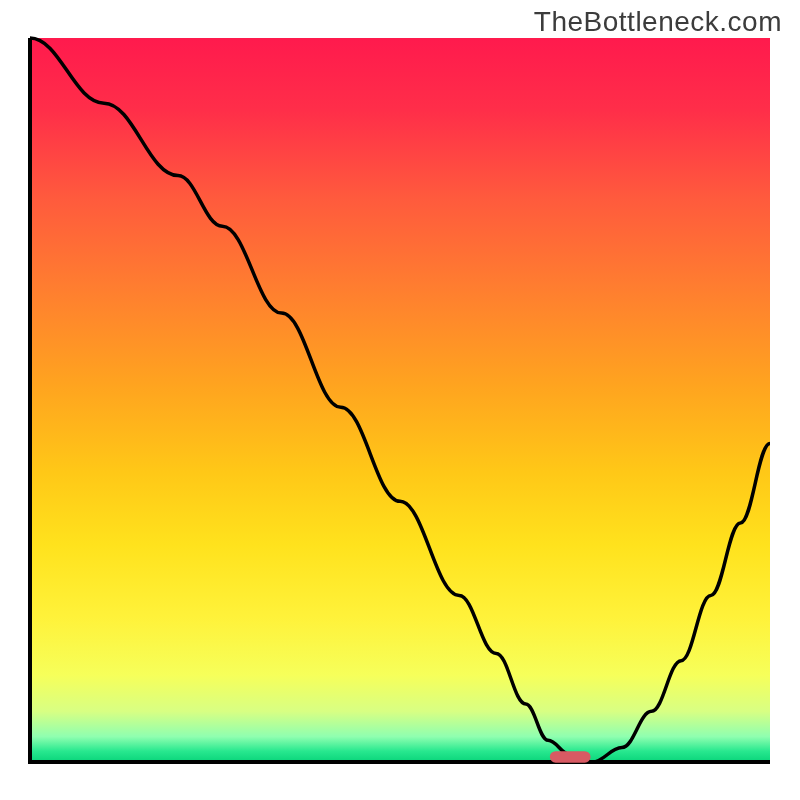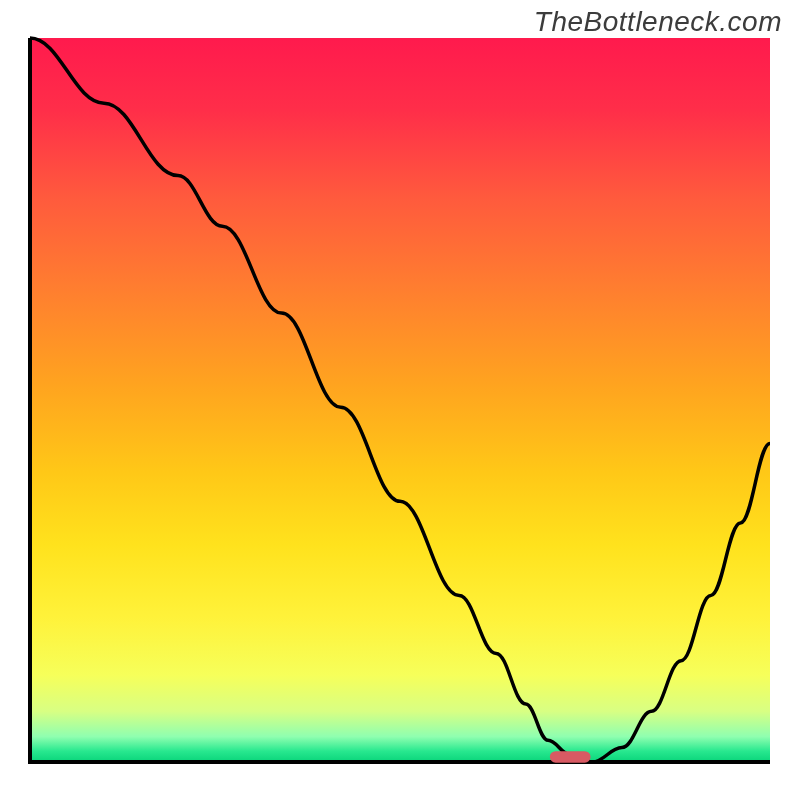--- a/index.html
+++ b/index.html
@@ -19,21 +19,20 @@
   .watermark {
     position: absolute;
     top: 6px;
     right: 18px;
     font-size: 28px;
     font-weight: 400;
     color: #3c3c3c;
     letter-spacing: 0.5px;
     z-index: 20;
     user-select: none;
-    font-style: italic;
   }
   svg.plot {
     position: absolute;
     left: 0;
     top: 0;
     width: 800px;
     height: 800px;
     display: block;
   }
 </style>

